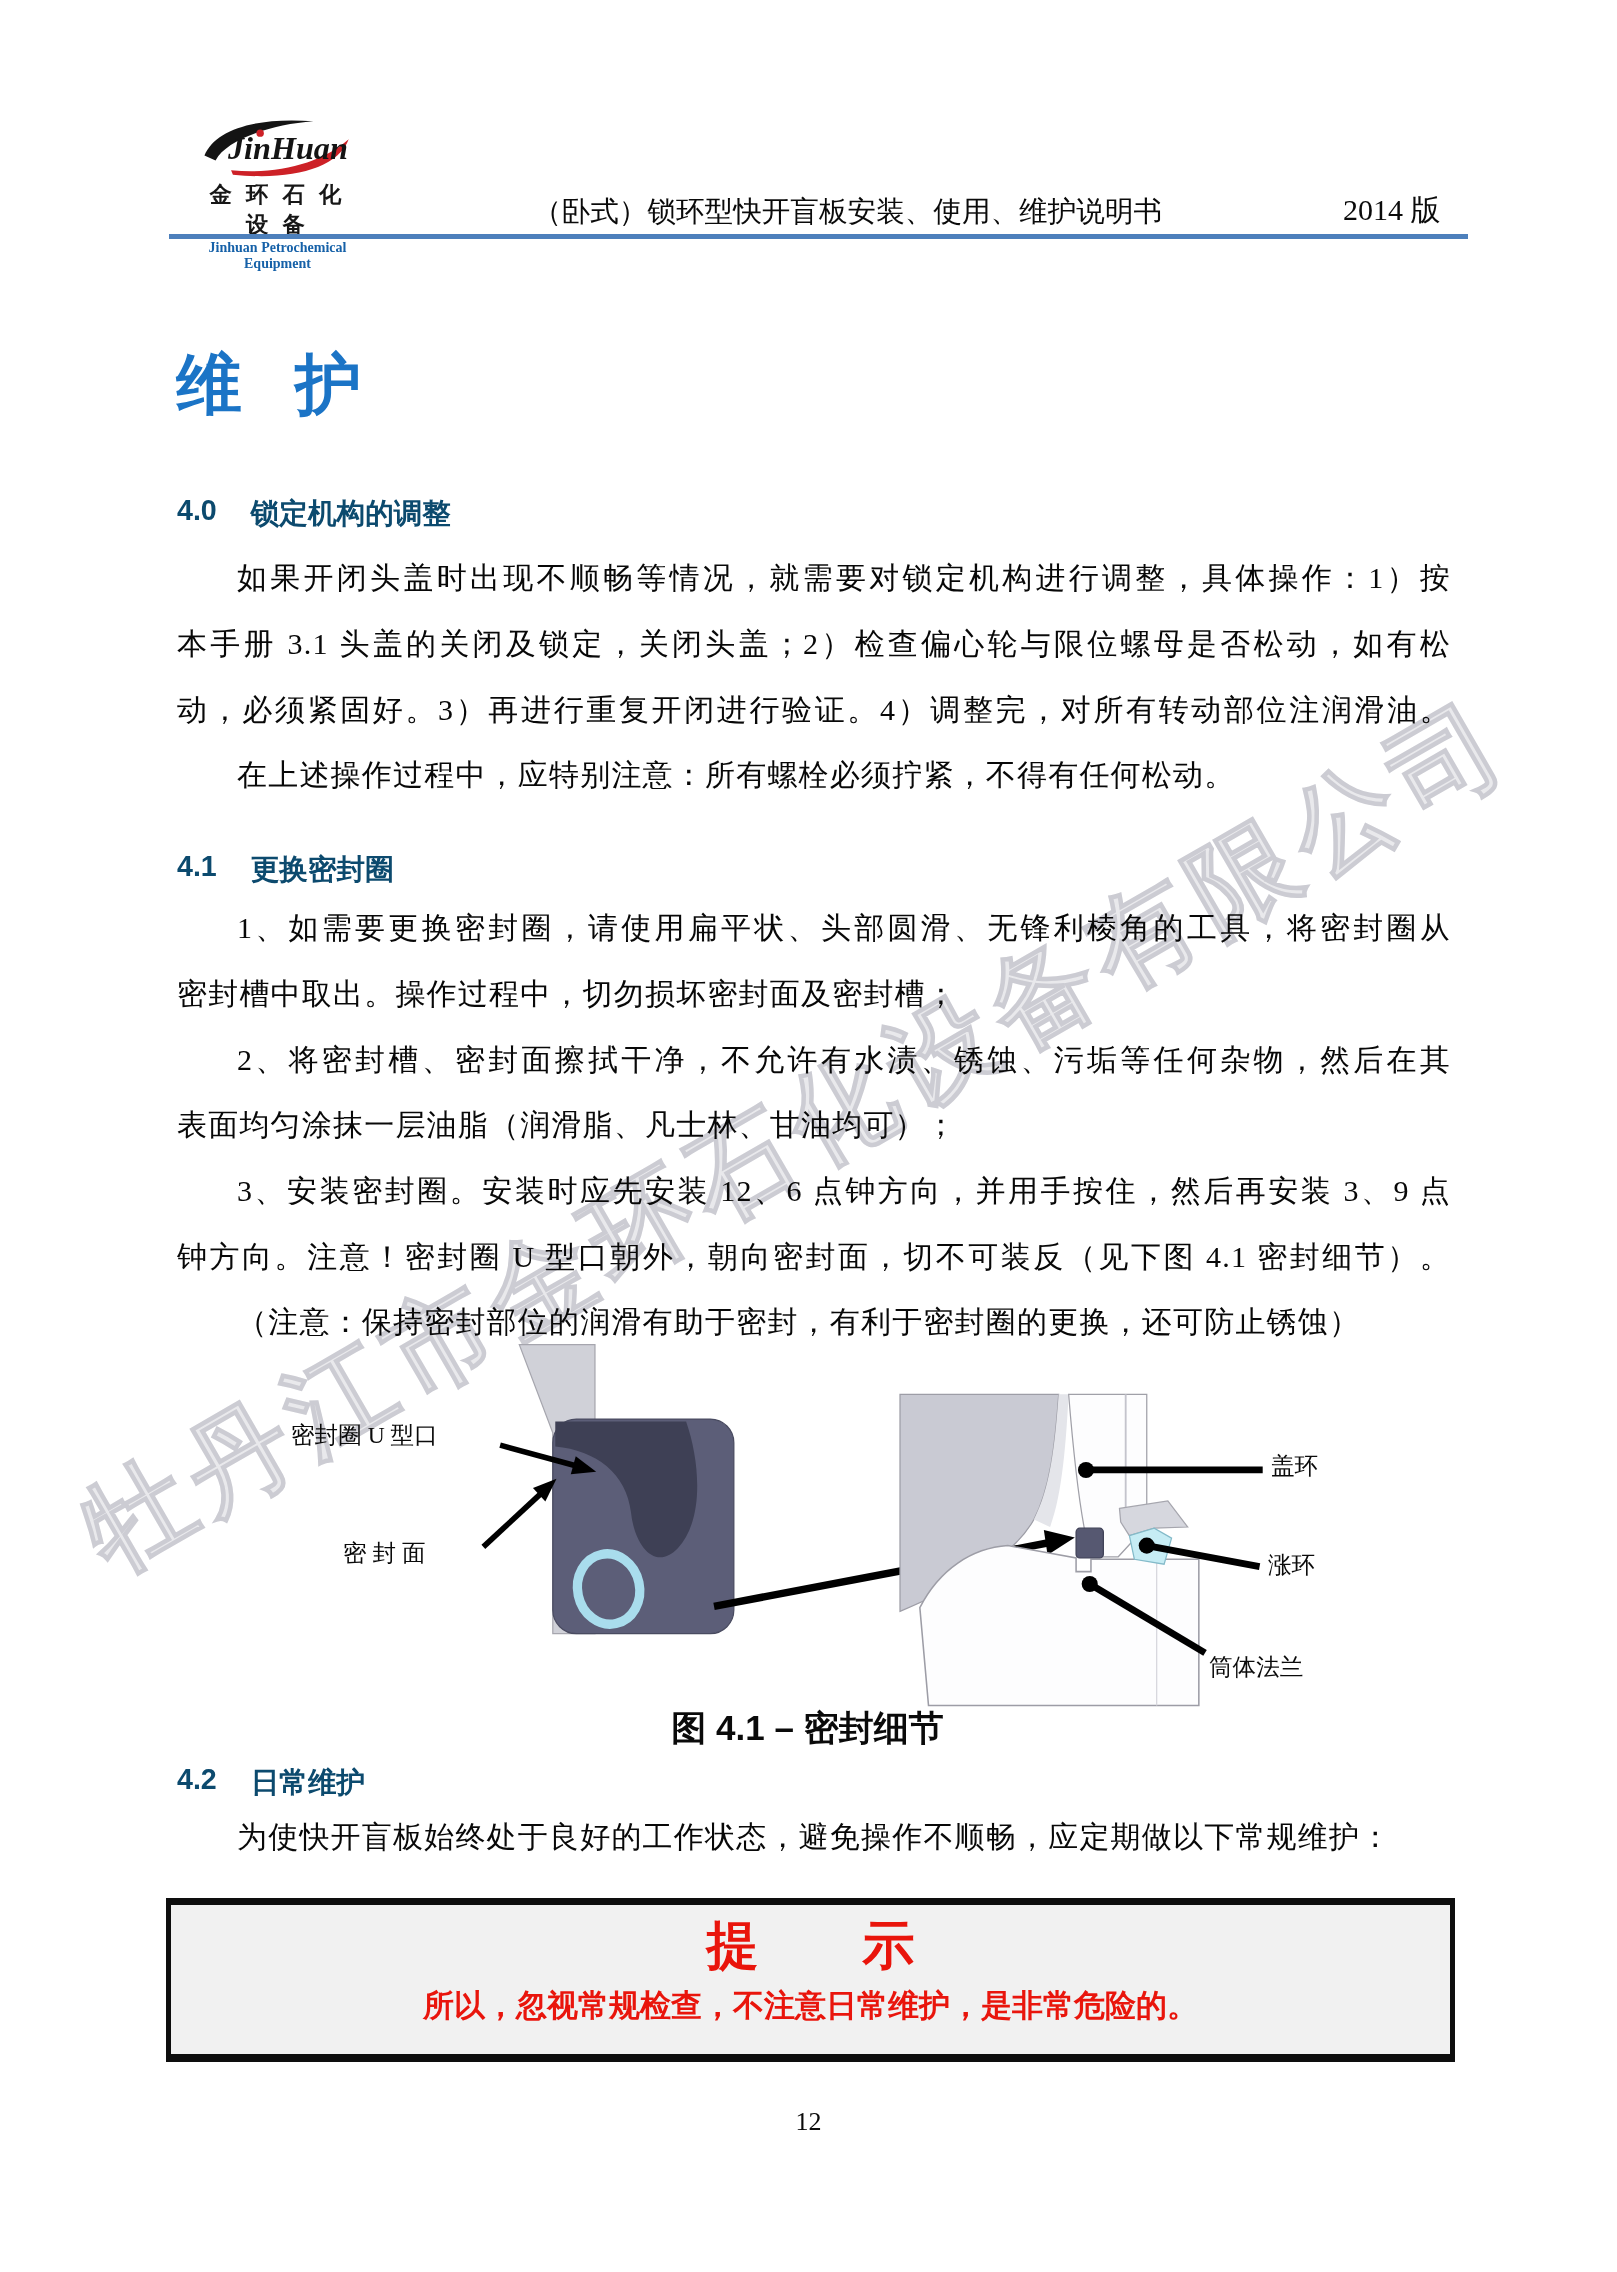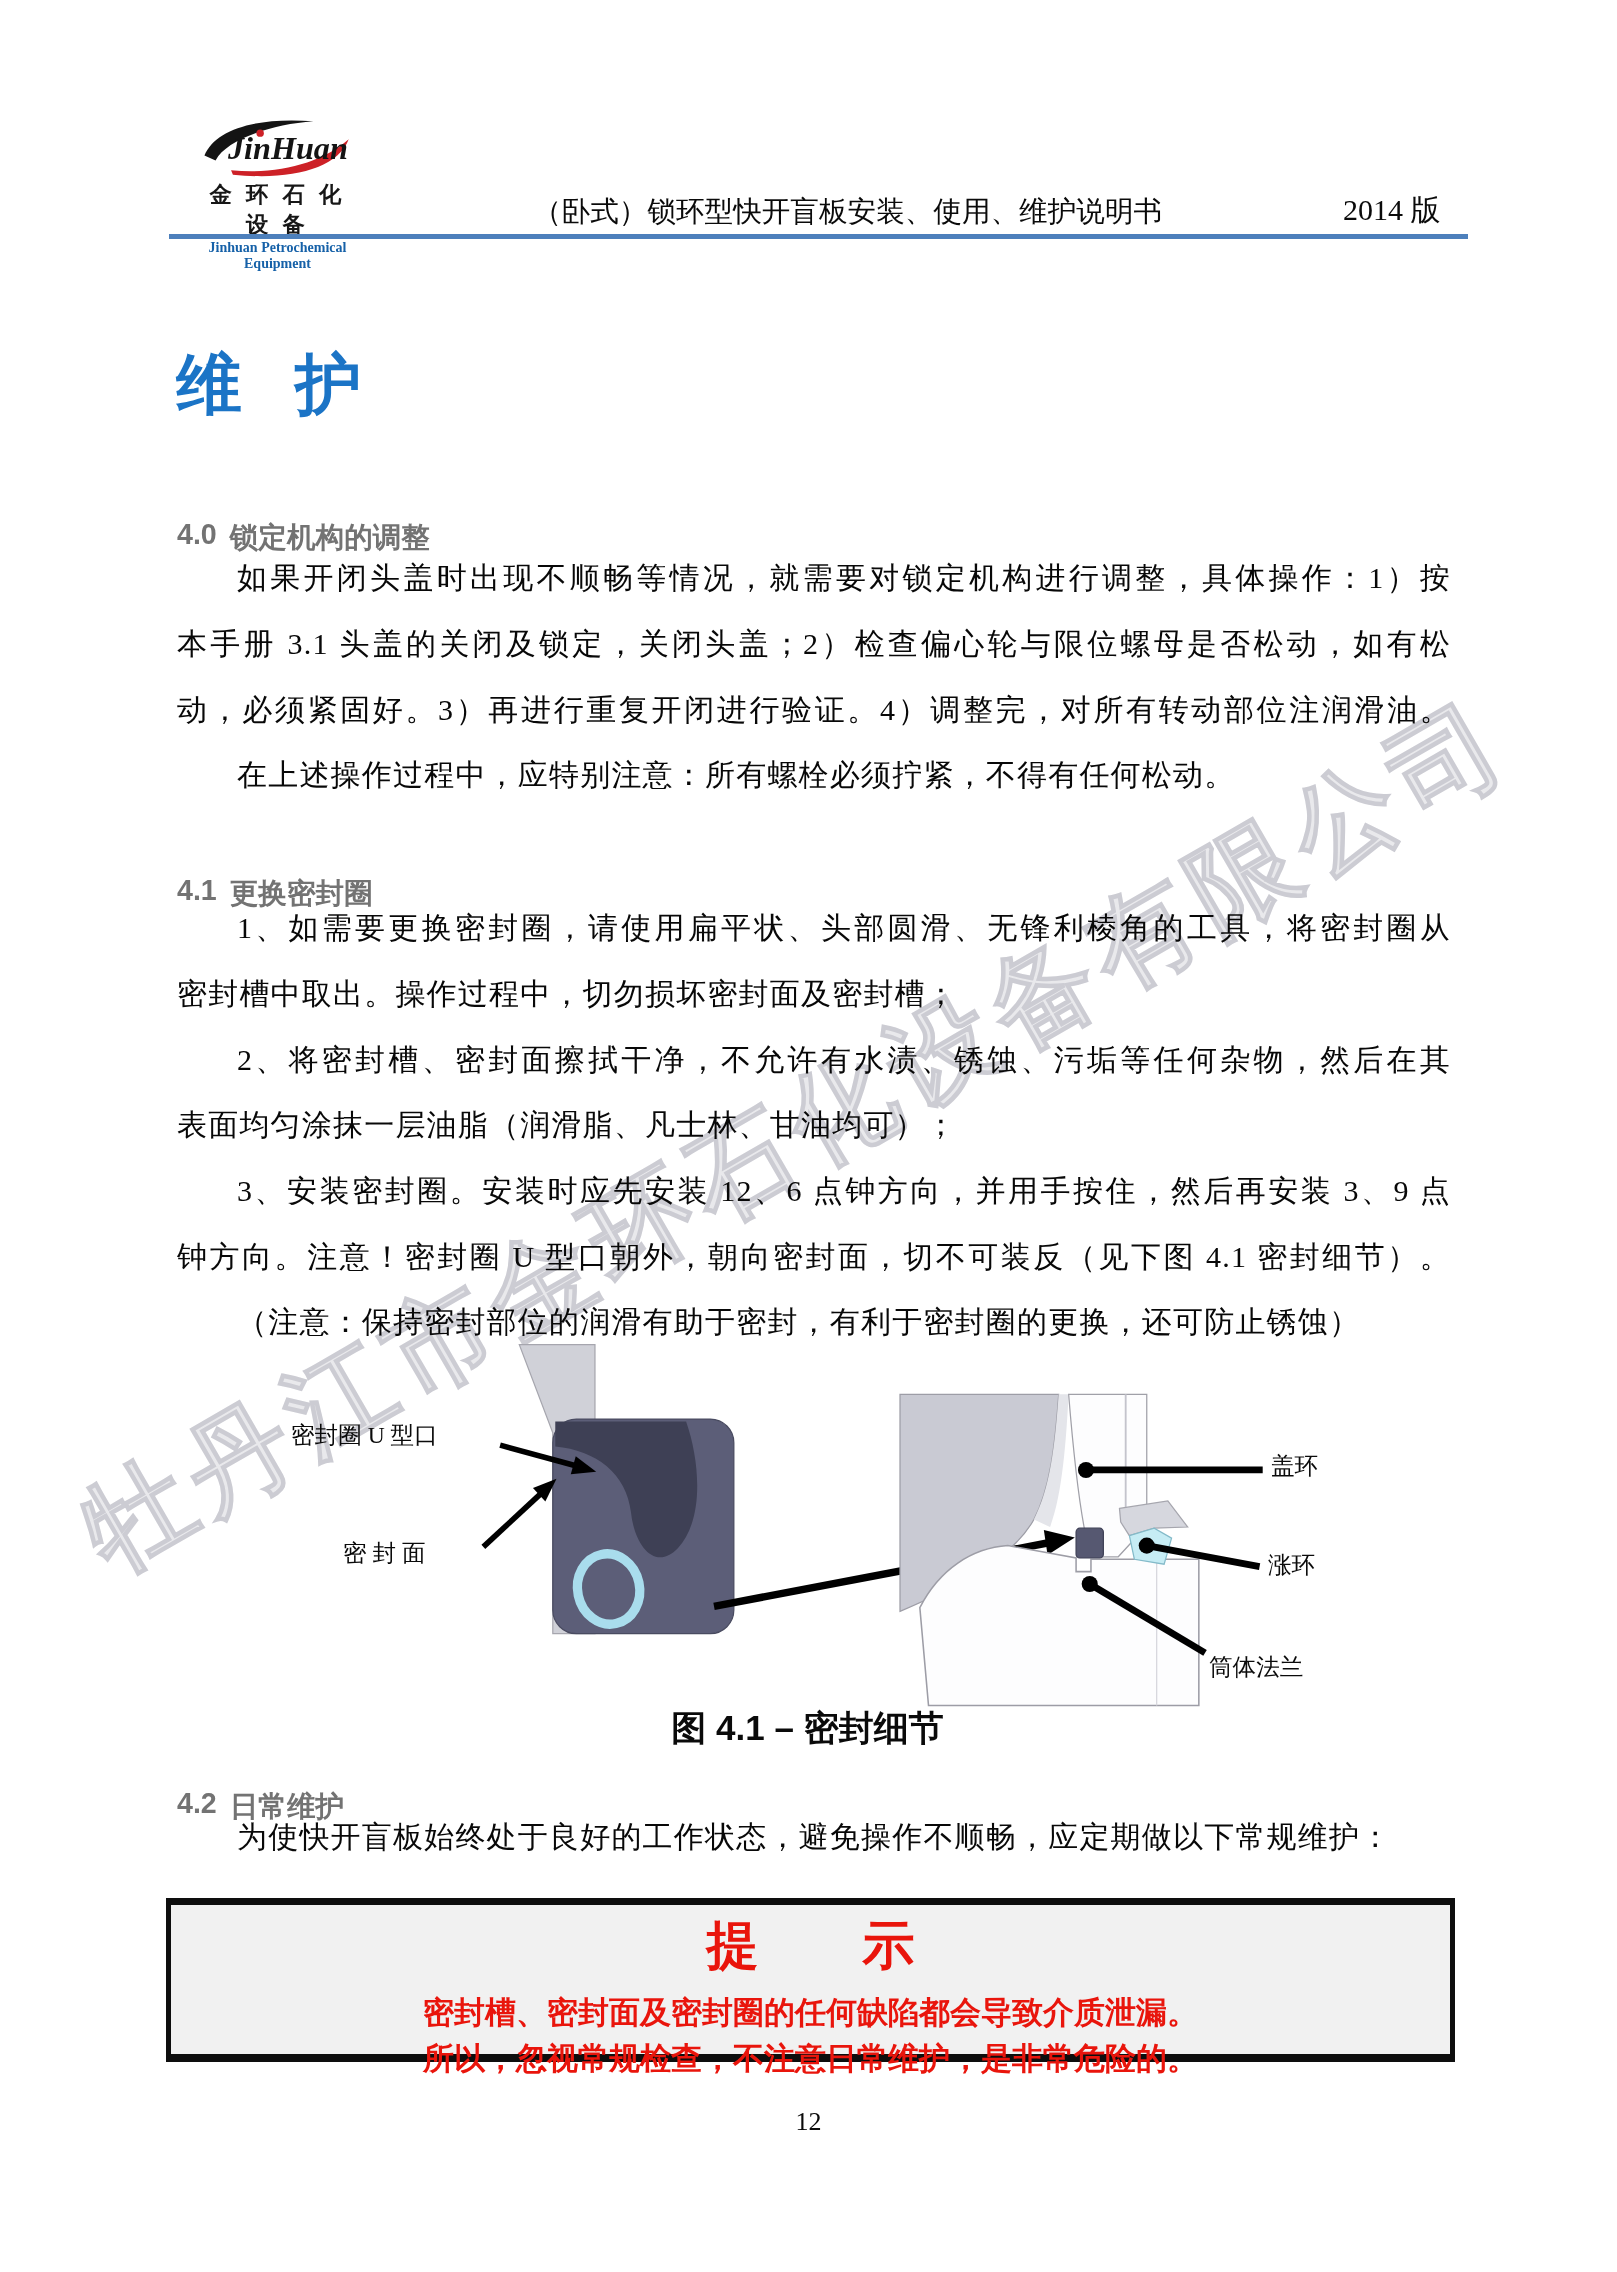--- a/index.html
+++ b/index.html
@@ -15,22 +15,22 @@
   .logo{left:197px;top:117px;width:161px;text-align:center;}
   .logo-cn{font-size:22.3px;font-weight:bold;letter-spacing:4.3px;color:#161616;margin-top:-1.2px;}
   .logo-en{font-size:14px;font-weight:bold;color:#1661a8;letter-spacing:0px;margin-top:0;}
   .doc-title{left:533px;top:192px;font-size:28.6px;white-space:nowrap;}
   .edition{left:1343px;top:190px;font-size:30px;white-space:nowrap;}
   .header-rule{left:169px;top:234px;width:1299px;height:5px;background:#4d80bc;}
   
   .page-heading{left:176px;top:340px;font-size:66px;font-weight:bold;letter-spacing:17.4px;
     color:#1b74c6;font-family:"Liberation Sans","DejaVu Sans",sans-serif;}
   
-  .sec-h{left:177px;display:flex;gap:13px;font-size:28.6px;font-weight:bold;color:#737373;
-    font-family:"Liberation Sans","DejaVu Sans",sans-serif;white-space:nowrap;margin-top:24px;}
+  .sec-h{left:177px;display:flex;gap:34px;font-size:28.6px;font-weight:bold;color:#0c4a6e;
+    font-family:"Liberation Sans","DejaVu Sans",sans-serif;white-space:nowrap;}
   
   .ln{left:177px;width:1274px;font-size:30px;line-height:35px;letter-spacing:1.2px;color:#080808;}
   .ln.fill{text-align:justify;text-align-last:justify;}
   .ln.ind{padding-left:60px;width:1214px;}
   
   .fig-label{font-size:23.6px;white-space:nowrap;color:#0a0a0a;}
   .fig-caption{left:528px;top:1705px;width:559px;text-align:center;font-size:35px;font-weight:bold;
     font-family:"Liberation Sans","DejaVu Sans",sans-serif;}
   
   .notice{left:166px;top:1898px;width:1289px;height:164px;box-sizing:border-box;
@@ -128,18 +128,17 @@
 <div class="abs fig-caption">图 4.1 – 密封细节</div>
 
 <div class="abs sec-h" style="top:1763px;">
   <span>4.2</span>
   <span>日常维护</span>
 </div>
 <div class="abs ln ind" style="top:1819px;">为使快开盲板始终处于良好的工作状态，避免操作不顺畅，应定期做以下常规维护：</div>
 
 <div class="abs notice">
   <div class="notice-title">提　　示</div>
-  <div class="notice-line">密封槽、密封面及密封圈的任何缺陷都会导致介质泄漏。</div>
   <div class="notice-line l2">所以，忽视常规检查，不注意日常维护，是非常危险的。</div>
 </div>
 
 <div class="abs page-num">12</div>
 
 
 </body></html>

